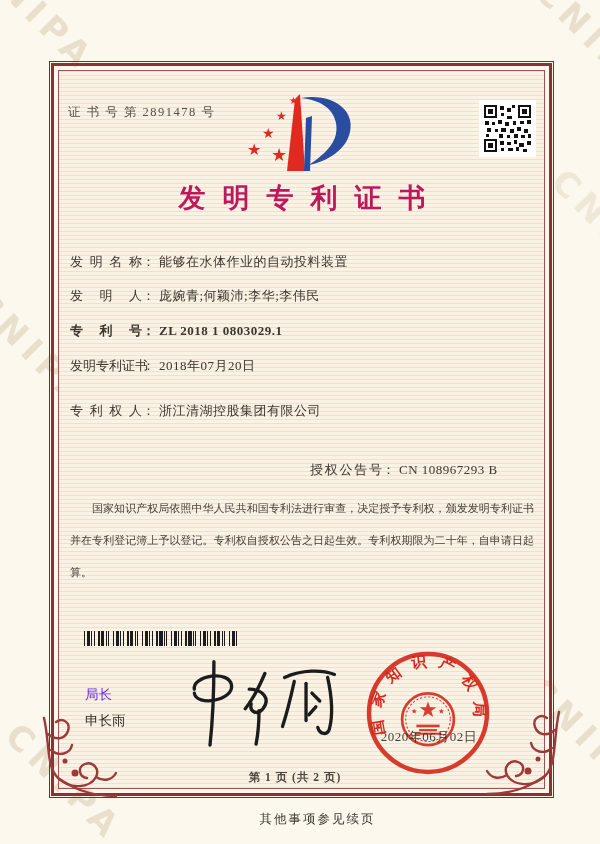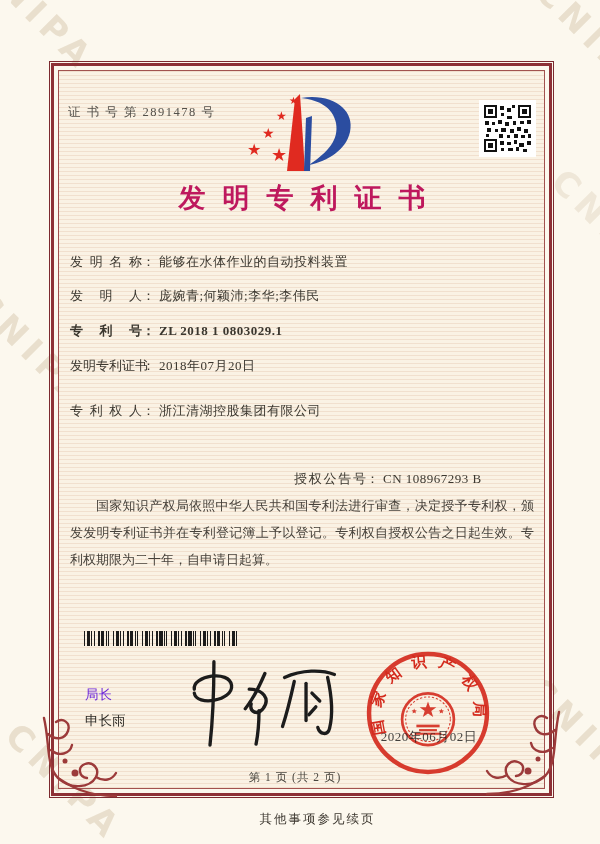--- a/index.html
+++ b/index.html
@@ -57,25 +57,25 @@
   
   .row{ position:absolute; left:70px; width:470px; font-size:13px; color:#3b372f;
     white-space:nowrap; }
   .row .label{ display:inline-block; width:72px; text-align:justify;
     text-align-last:justify; vertical-align:top; }
   .row .colon{ display:inline-block; margin-right:4px; }
   .row .value{ letter-spacing:0.5px; }
   .row1{ top:253px; } .row2{ top:287px; } .row3{ top:322px;font-weight:bold; }
   .row4{ top:357px; } .row5{ top:402px;font-family:Liberation Mono, monospace; } .row6{ top:425px; }
   .row7{ top:461px; }
-  .row7 .second{ position:absolute; left:224px; top:0; white-space:nowrap;margin-top:9px; }
+  .row7 .second{ position:absolute; left:240px; top:0; white-space:nowrap; }
 
   
   .body-text{ position:absolute; left:70px; top:492px; width:464px;
-    font-size:13px; line-height:27px; color:#46413a; text-align:justify; }
+    font-size:11px; line-height:32px; color:#46413a; text-align:justify; }
   .body-text p{ text-indent:2em; }
 
   
   .barcode{ position:absolute; left:84px; top:631px; width:153px; height:15px;
     background:repeating-linear-gradient(90deg,
       #1c1c1c 0 1.5px, transparent 1.5px 3px,
       #1c1c1c 3px 6px, transparent 6px 7.5px,
       #1c1c1c 7.5px 8.5px, transparent 8.5px 10px,
       #1c1c1c 10px 11px, transparent 11px 14.5px);
   }
@@ -91,21 +91,21 @@
     text-align:center; font-size:13px; color:rgba(25,25,25,0.82);
     letter-spacing:0.5px; z-index:7; white-space:nowrap; }
 
   
   .ornament{ position:absolute; z-index:6; }
   .orn-bl{ left:38px; top:716px; width:95px; height:90px; }
   .orn-br{ left:470px; top:700px; width:95px; height:105px; transform:scaleX(-1); }
 
   
   .page-info{ position:absolute; left:50px; top:770px; width:490px;
-    text-align:center; font-size:11.5px; color:#4a463f; letter-spacing:1px; }
+    text-align:center; font-size:11.5px; color:#4a463f; letter-spacing:1px;font-weight:bold; }
   .footer-note{ position:absolute; left:0; top:811px; width:600px;
     text-align:center; font-size:12.5px; color:#3b362e; letter-spacing:2px;padding-left:35px; }
 </style>
 </head>
 <body>
 
 <div class="page">
 
   <div class="wm wm1">CNIPA</div>
   <div class="wm wm2">CNIPA</div>

